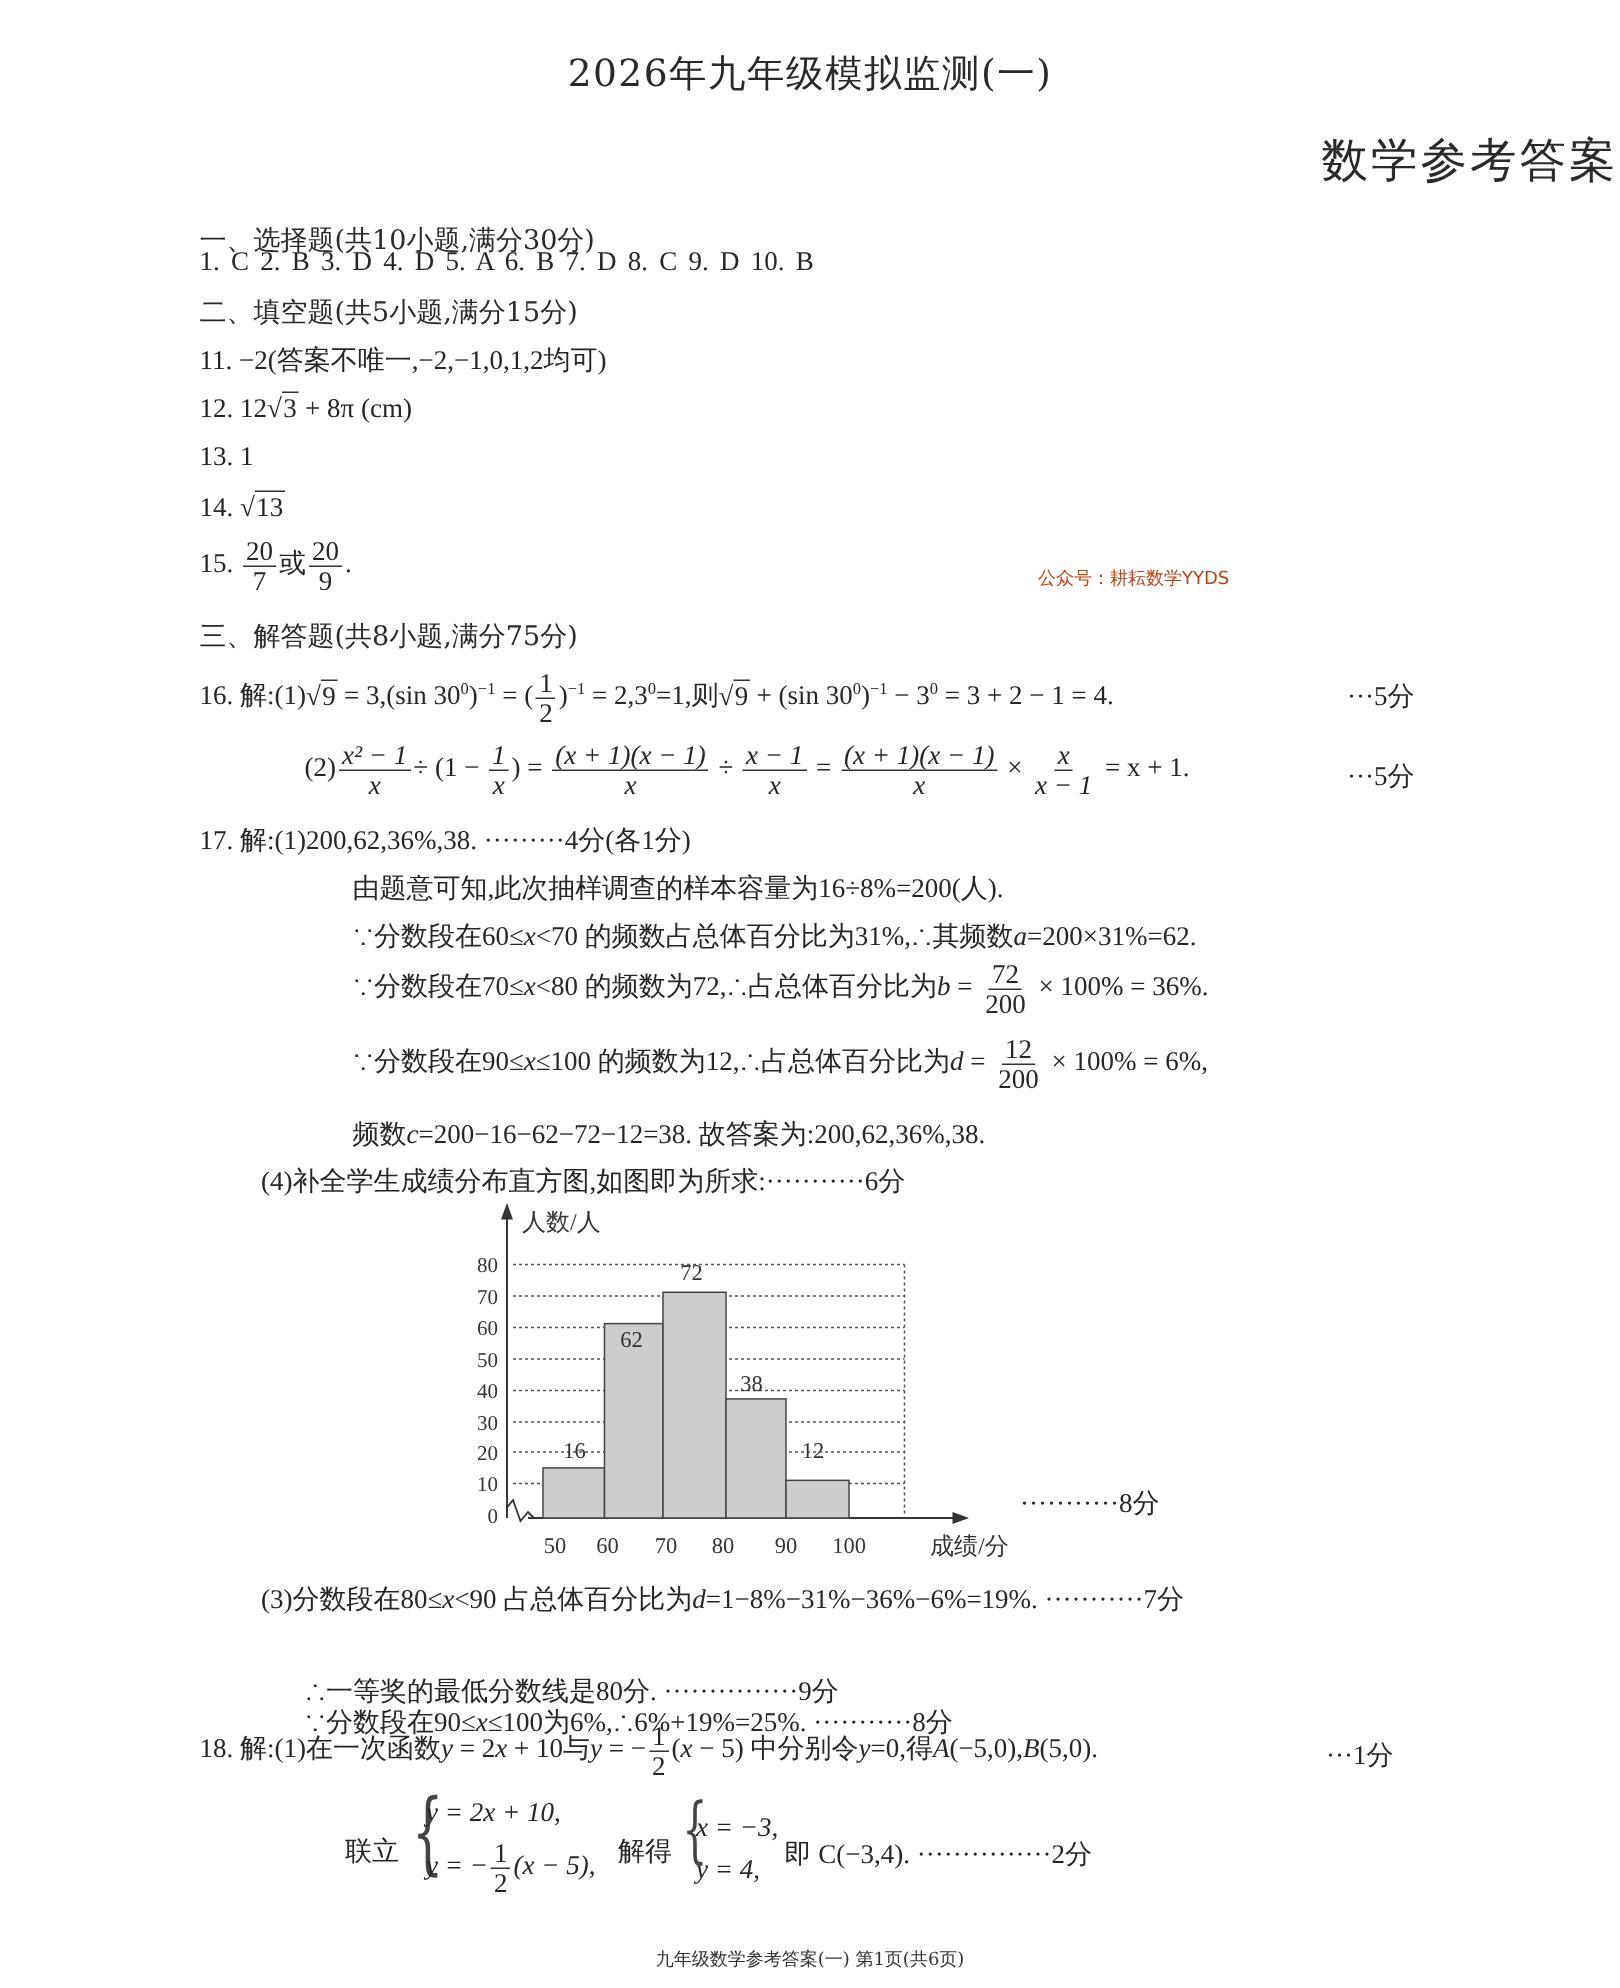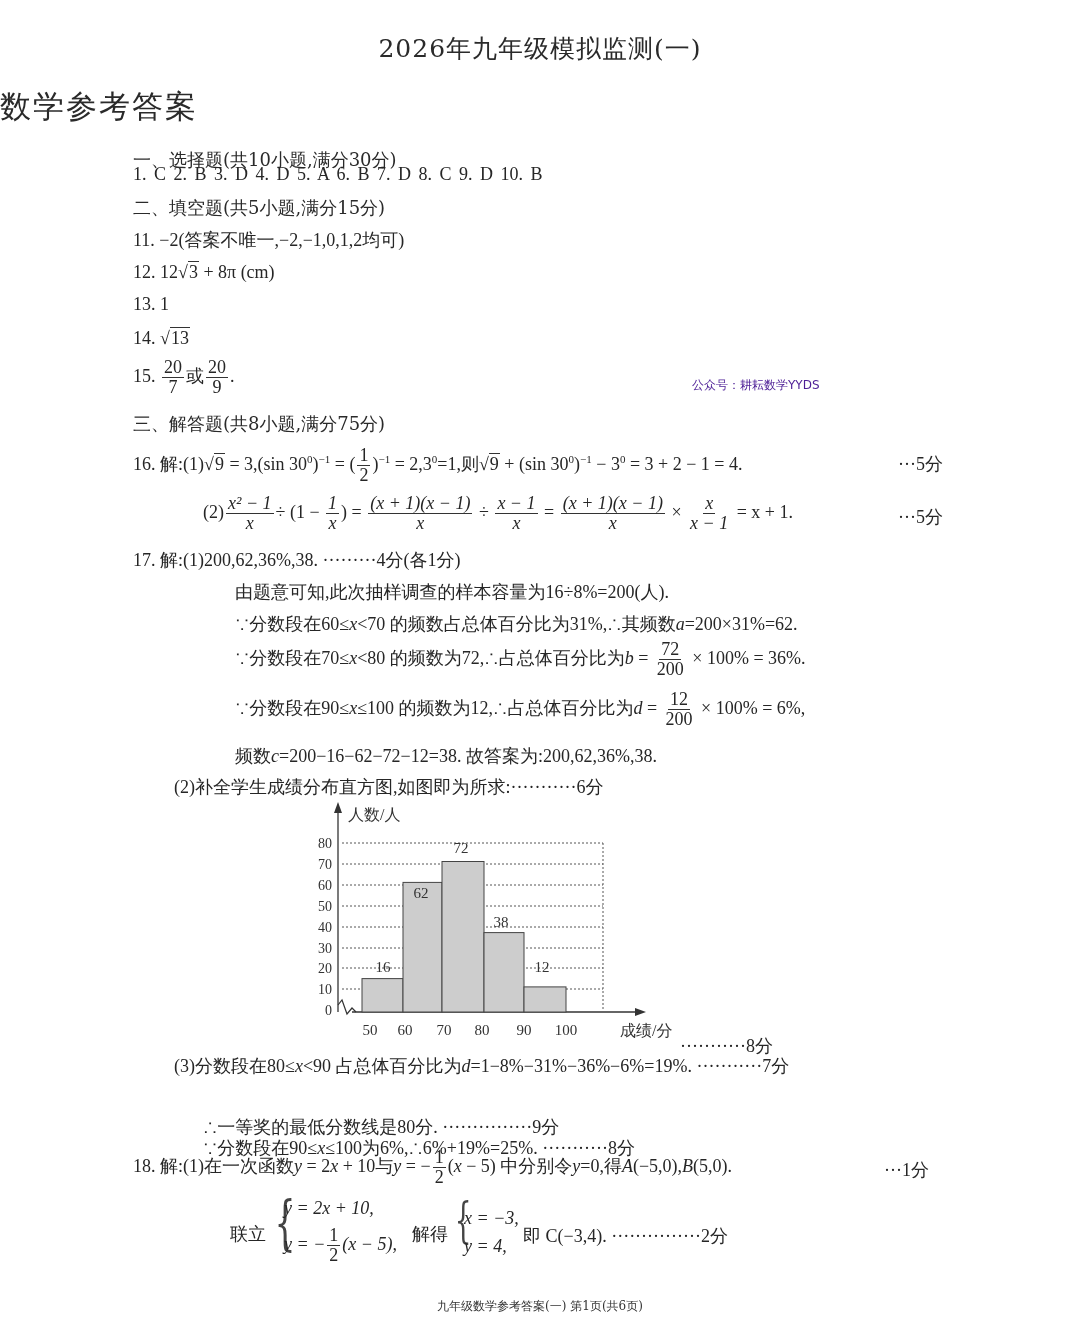--- a/index.html
+++ b/index.html
@@ -1,30 +1,30 @@
 <!DOCTYPE html>
 <html><head>
 <meta charset="utf-8">
 <style>
   html, body { margin:0; padding:0; background:#ffffff; }
   body { width:1080px; height:1325px; position:relative; overflow:hidden;
          font-family:"DejaVu Serif","Liberation Serif",serif; color:#222; }
   .abs { position:absolute; white-space:nowrap; }
   .title1 { left:0; width:1080px; top:32px; text-align:center; font-size:25px; letter-spacing:1px; color:#2a2a2a; }
-  .title2 { left:0; width:1079px; top:86px; text-align:left; font-size:31px; letter-spacing:2px; color:#2a2a2a; }
+  .title2 { left:0; width:1079px; top:86px; text-align:right; font-size:31px; letter-spacing:2px; color:#2a2a2a; }
   .sec { font-size:18px; color:#2a2a2a; }
   .line { font-size:18px; color:#262626; font-family:"Liberation Serif","DejaVu Serif",serif; }
   .it { font-style:italic; }
   .frac { display:inline-flex; flex-direction:column; align-items:center; vertical-align:middle; line-height:1.05; margin:0 2px; }
   .frac .num { border-bottom:1px solid #333; padding:0 2px; }
   .frac .den { padding:0 2px; }
   .sqrt { display:inline-block; }
   .sqrt .rad { border-top:1px solid #333; padding:0 1px; }
   sup { font-size:11px; }
-  .watermark { font-family:"DejaVu Sans","Liberation Sans",sans-serif; font-size:12px; color:#4c1d95; }
+  .watermark { font-family:"DejaVu Sans","Liberation Sans",sans-serif; font-size:12px; color:#c2410c; }
   .brace { font-size:60px; line-height:1; font-weight:100; color:#444; transform:scaleX(0.55); display:inline-block; }
   .footer { left:0; width:1080px; top:1298px; text-align:center; font-size:12px; color:#333; }
   svg text { font-family:"Liberation Serif","DejaVu Serif",serif; }
 </style>
 </head>
 <body>
 
 <div class="abs title1">2026年九年级模拟监测(一)</div>
 <div class="abs title2">数学参考答案</div>
 
@@ -97,21 +97,21 @@
 </div>
 <div class="abs line" style="left:235px;top:690px;">
   <span>∵分数段在90≤</span><span class="it">x</span><span>≤100 的频数为12,∴占总体百分比为</span><span class="it">d</span> = <span class="frac">
       <span class="num">12</span>
       <span class="den">200</span>
     </span><span> × 100% = 6%,</span>
 </div>
 <div class="abs line" style="left:235px;top:744px;font-family:Liberation Serif, serif;">
   <span>频数</span><span class="it">c</span><span>=200−16−62−72−12=38.  故答案为:200,62,36%,38.</span>
 </div>
-<div class="abs line" style="left:174px;top:775px;">(2)补全学生成绩分布直方图,如图即为所求:···········6分</div>
+<div class="abs line" style="left:174px;top:775px;">(4)补全学生成绩分布直方图,如图即为所求:···········6分</div>
 
 <svg class="abs" style="left:300px;top:795px;" width="480" height="250" viewBox="300 795 480 250">
 
   <line x1="338" y1="1012" x2="338" y2="808" stroke="#333" stroke-width="1.3"></line>
   <polygon points="338,802 334,813 342,813" fill="#333"></polygon>
   <text x="348" y="820" font-size="16" fill="#333">人数/人</text>
 
   <polyline points="338,1005 342,1000 347,1014 352,1008 356,1012" fill="none" stroke="#333" stroke-width="1.2"></polyline>
   <line x1="352" y1="1012" x2="640" y2="1012" stroke="#333" stroke-width="1.3"></line>
   <polygon points="646,1012 635,1008 635,1016" fill="#333"></polygon>
@@ -159,21 +159,21 @@
 
   <g font-size="15" fill="#333" text-anchor="middle">
     <text x="370" y="1035">50</text>
     <text x="405" y="1035">60</text>
     <text x="444" y="1035">70</text>
     <text x="482" y="1035">80</text>
     <text x="524" y="1035">90</text>
     <text x="566" y="1035">100</text>
   </g>
 </svg>
-<div class="abs line" style="left:680px;top:990px;margin-top:44px;">···········8分</div>
+<div class="abs line" style="left:680px;top:990px;">···········8分</div>
 
 <div class="abs line" style="left:174px;top:1054px;">
   <span>(3)分数段在80≤</span><span class="it">x</span><span>&lt;90 占总体百分比为</span><span class="it">d</span><span>=1−8%−31%−36%−6%=19%.  ···········7分</span>
 </div>
 <div class="abs line" style="left:203px;top:1136px;">
   <span>∵分数段在90≤</span><span class="it">x</span><span>≤100为6%,∴6%+19%=25%.  ···········8分</span>
 </div>
 <div class="abs line" style="left:203px;top:1115px;">∴一等奖的最低分数线是80分.  ···············9分</div>
 
 <div class="abs line" style="left:133px;top:1148px;">

